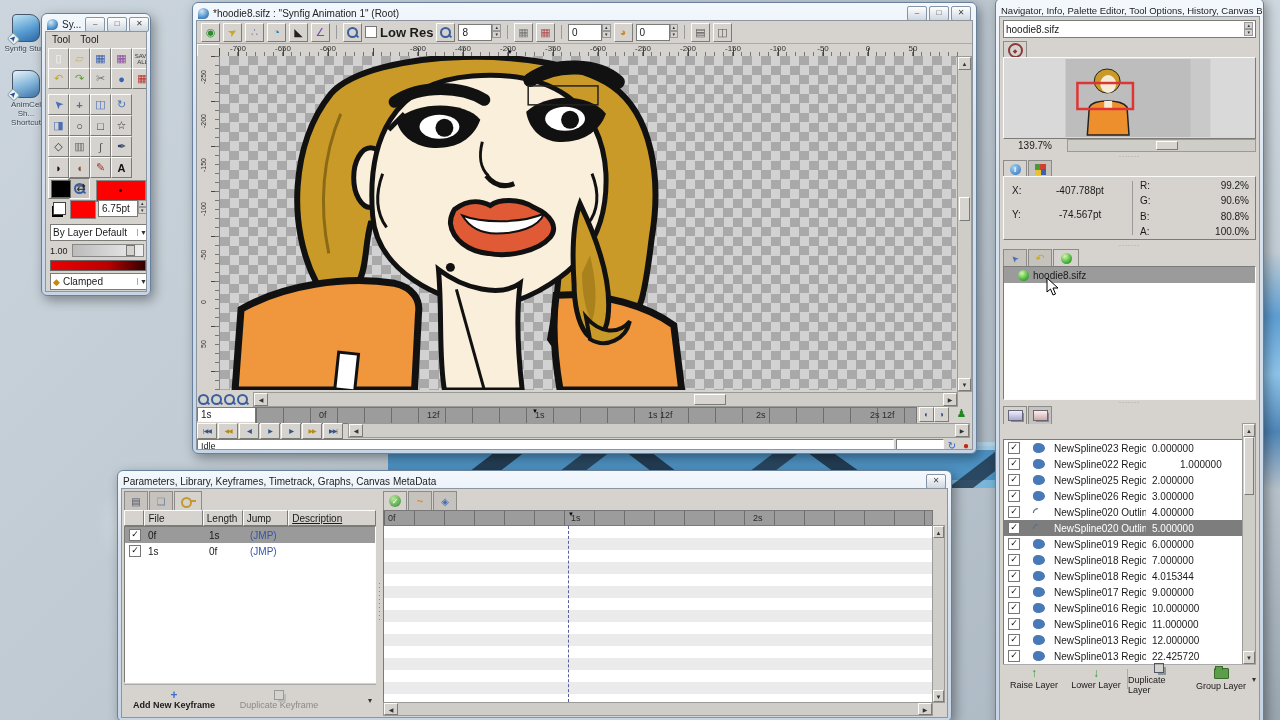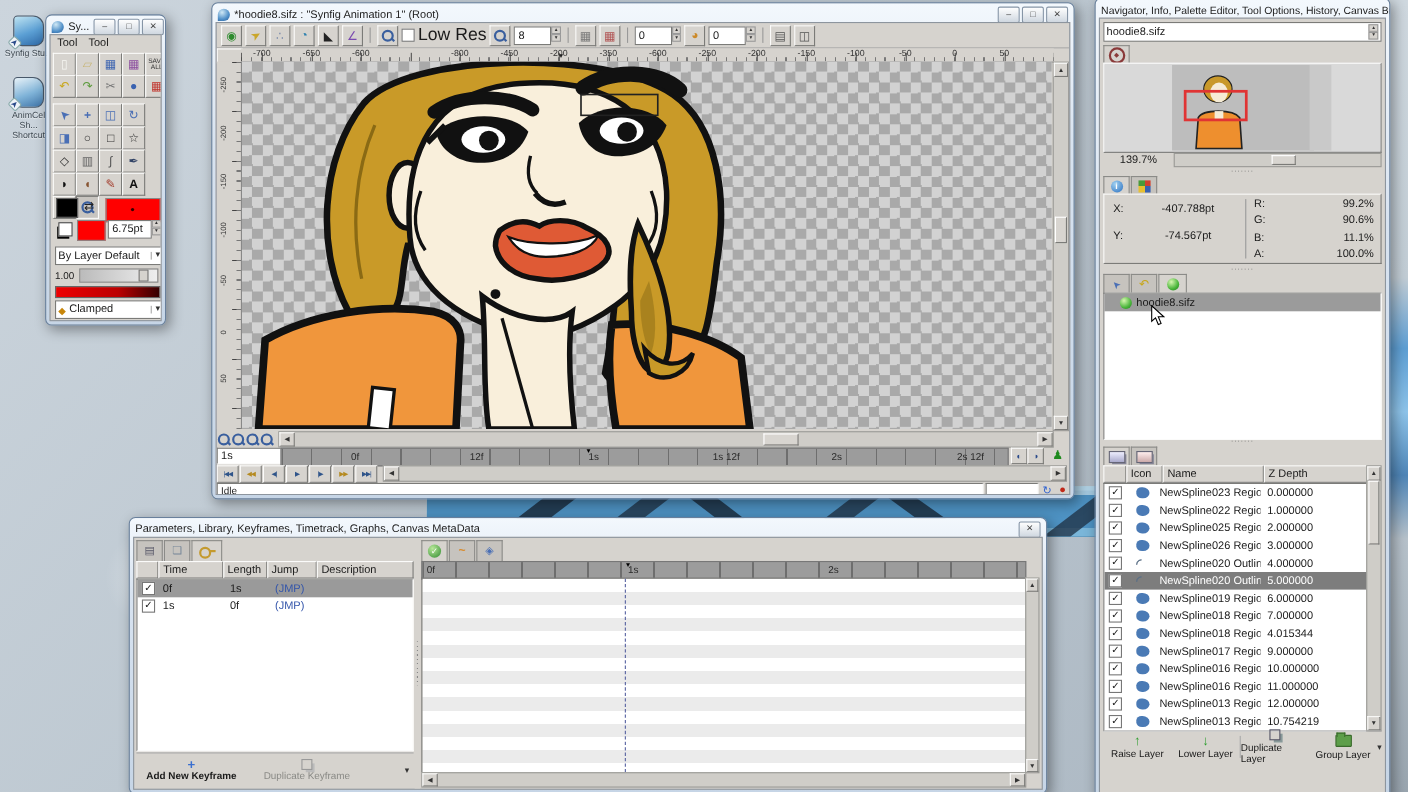--- a/index.html
+++ b/index.html
@@ -279,21 +279,21 @@
         <span class="btn3d" style="width: 17px; height: 17px; flex: 0 0 auto;">
           <span class="glyph" style="font-size: 11px; color: rgb(34, 34, 34);">◣</span>
         </span>
         <span class="btn3d" style="width: 17px; height: 17px; flex: 0 0 auto;">
           <span class="glyph" style="font-size: 11px; color: rgb(122, 74, 176);">∠</span>
         </span>
         <span style="width: 1px; height: 14px; background: rgb(153, 153, 153); margin: 0px 3px;"></span>
         <span class="btn3d" style="width: 17px; height: 17px; flex: 0 0 auto;">
           <span class="mag"></span>
         </span>
-        <span class="row-line" style="gap: 3px; font-size: 16px;">
+        <span class="row-line" style="gap: 3px; font-size: 13px; font-weight: bold;">
           <span class="cb"></span>
           <span>Low Res</span>
         </span>
         <span class="btn3d" style="width: 17px; height: 17px; flex: 0 0 auto;">
           <span class="mag"></span>
         </span>
         <span class="spinbox">
           <span class="val" style="width: 26px; height: 15px;">8</span>
           <span class="spud">
             <span>▴</span>
@@ -492,24 +492,24 @@
           </span>
         <span class="tab" style="width:22px;height:18px">
             <span class="glyph" style="font-size:10px;color:#789">❏</span>
           </span>
         <span class="tab on" style="width:26px;height:18px">
             <span class="key-ic"></span>
           </span>
       </div>
       <div class="abs" id="kf-header" style="left:0;top:21px;right:0;height:16px;display:flex">
           <span class="btn3d" style="width: 20px; font-size: 9px;"></span>
-          <span class="btn3d" style="width: 58px; font-size: 10px; justify-content: flex-start; padding-left: 3px;">Time</span>
+          <span class="btn3d" style="width: 58px; font-size: 10px; justify-content: flex-start; padding-left: 3px;">File</span>
           <span class="btn3d" style="width: 38px; font-size: 10px; justify-content: flex-start; padding-left: 3px;">Length</span>
           <span class="btn3d" style="width: 44px; font-size: 10px; justify-content: flex-start; padding-left: 3px;">Jump</span>
-          <span class="btn3d" style="width: 90px; font-size: 10px; justify-content: flex-start; padding-left: 3px;">Description</span>
+          <span class="btn3d" style="width: 90px; font-size: 10px; justify-content: flex-start; padding-left: 3px; text-decoration: underline;">Description</span>
         </div>
       <div class="abs sunk" id="kf-list" style="left:0;top:37px;right:0;bottom:34px;background:#fff">
           <div class="row-line" style="height: 16px; background: rgb(154, 154, 154);">
             <span class="glyph" style="width: 20px;">
               <span class="cb">✓</span>
             </span>
             <span style="width: 58px; padding-left: 3px;">0f</span>
             <span style="width: 38px; padding-left: 3px;">1s</span>
             <span style="width: 44px; padding-left: 3px; color: rgb(51, 85, 170);">(JMP)</span>
             <span style="flex: 1 1 0%;"></span>
@@ -632,21 +632,21 @@
           <div class="row-line" style="justify-content: space-between; font-size: 10px;">
             <span>R:</span>
             <span>99.2%</span>
           </div>
           <div class="row-line" style="justify-content: space-between; font-size: 10px;">
             <span>G:</span>
             <span>90.6%</span>
           </div>
           <div class="row-line" style="justify-content: space-between; font-size: 10px;">
             <span>B:</span>
-            <span>11.1%</span>
+            <span>80.8%</span>
           </div>
           <div class="row-line" style="justify-content: space-between; font-size: 10px;">
             <span>A:</span>
             <span>100.0%</span>
           </div>
         </div>
     </div>
     <div class="splitter" style="top:226px">·······</div>
 
     <div class="abs" style="left:3px;top:232px;height:17px;display:flex;gap:1px">
@@ -669,46 +669,40 @@
     <div class="splitter" style="top:383px">·······</div>
 
     <div class="abs" style="left:3px;top:389px;height:17px;display:flex;gap:1px">
       <span class="tab on" style="width:22px;height:17px">
           <span class="lay-ic"></span>
         </span>
       <span class="tab" style="width:22px;height:17px">
           <span class="lay-ic" style="background:linear-gradient(#fee,#caa)"></span>
         </span>
     </div>
-    <div class="abs" id="ly-header" style="left:3px;top:406px;right:15px;height:16px;display:flex">
-        <span class="btn3d" style="width: 20px;"></span>
-        <span class="btn3d" style="width: 30px; font-size: 10px; justify-content: flex-start; padding-left: 3px;">Icon</span>
-        <span class="btn3d" style="width: 92px; font-size: 10px; justify-content: flex-start; padding-left: 3px;">Name</span>
-        <span class="btn3d" style="width: 95px; font-size: 10px; justify-content: flex-start; padding-left: 3px;">Z Depth</span>
-      </div>
     <div class="abs sunk" id="ly-list" style="left:3px;top:422px;right:15px;bottom:56px;background:#fff;overflow:hidden">
         <div class="row-line" style="height: 16px;">
           <span class="glyph" style="width: 20px;">
             <span class="cb">✓</span>
           </span>
           <span class="glyph" style="width: 30px;">
             <span class="blob"></span>
           </span>
           <span style="width: 92px; overflow: hidden; white-space: nowrap;">NewSpline023 Region</span>
           <span style="padding-left: 6px;">0.000000</span>
         </div>
         <div class="row-line" style="height: 16px;">
           <span class="glyph" style="width: 20px;">
             <span class="cb">✓</span>
           </span>
           <span class="glyph" style="width: 30px;">
             <span class="blob"></span>
           </span>
           <span style="width: 92px; overflow: hidden; white-space: nowrap;">NewSpline022 Region</span>
-          <span style="padding-left: 6px;">1.000000</span>
+          <span style="padding-left: 6px; margin-left: 28px;">1.000000</span>
         </div>
         <div class="row-line" style="height: 16px;">
           <span class="glyph" style="width: 20px;">
             <span class="cb">✓</span>
           </span>
           <span class="glyph" style="width: 30px;">
             <span class="blob"></span>
           </span>
           <span style="width: 92px; overflow: hidden; white-space: nowrap;">NewSpline025 Region</span>
           <span style="padding-left: 6px;">2.000000</span>
@@ -814,21 +808,21 @@
           <span style="padding-left: 6px;">12.000000</span>
         </div>
         <div class="row-line" style="height: 16px;">
           <span class="glyph" style="width: 20px;">
             <span class="cb">✓</span>
           </span>
           <span class="glyph" style="width: 30px;">
             <span class="blob"></span>
           </span>
           <span style="width: 92px; overflow: hidden; white-space: nowrap;">NewSpline013 Region</span>
-          <span style="padding-left: 6px;">10.754219</span>
+          <span style="padding-left: 6px;">22.425720</span>
         </div>
         <div class="row-line" style="height: 16px;"></div>
       </div>
     <div class="abs scroll-h" style="right:3px;top:406px;width:12px;bottom:56px">
       <span class="sarrow" style="left:0;top:0;height:11px;width:10px">▲</span>
       <span class="thumb" style="top:13px;height:56px;left:1px;right:1px;bottom:auto"></span>
       <span class="sarrow" style="left:0;top:auto;bottom:0;height:11px;width:10px">▼</span>
     </div>
     <div class="abs" id="ly-footer" style="left:3px;right:3px;bottom:28px;height:28px;display:flex;align-items:center;border-top:1px solid #aaa">
         <span class="glyph" style="flex-direction: column; width: 62px; gap: 2px;">

